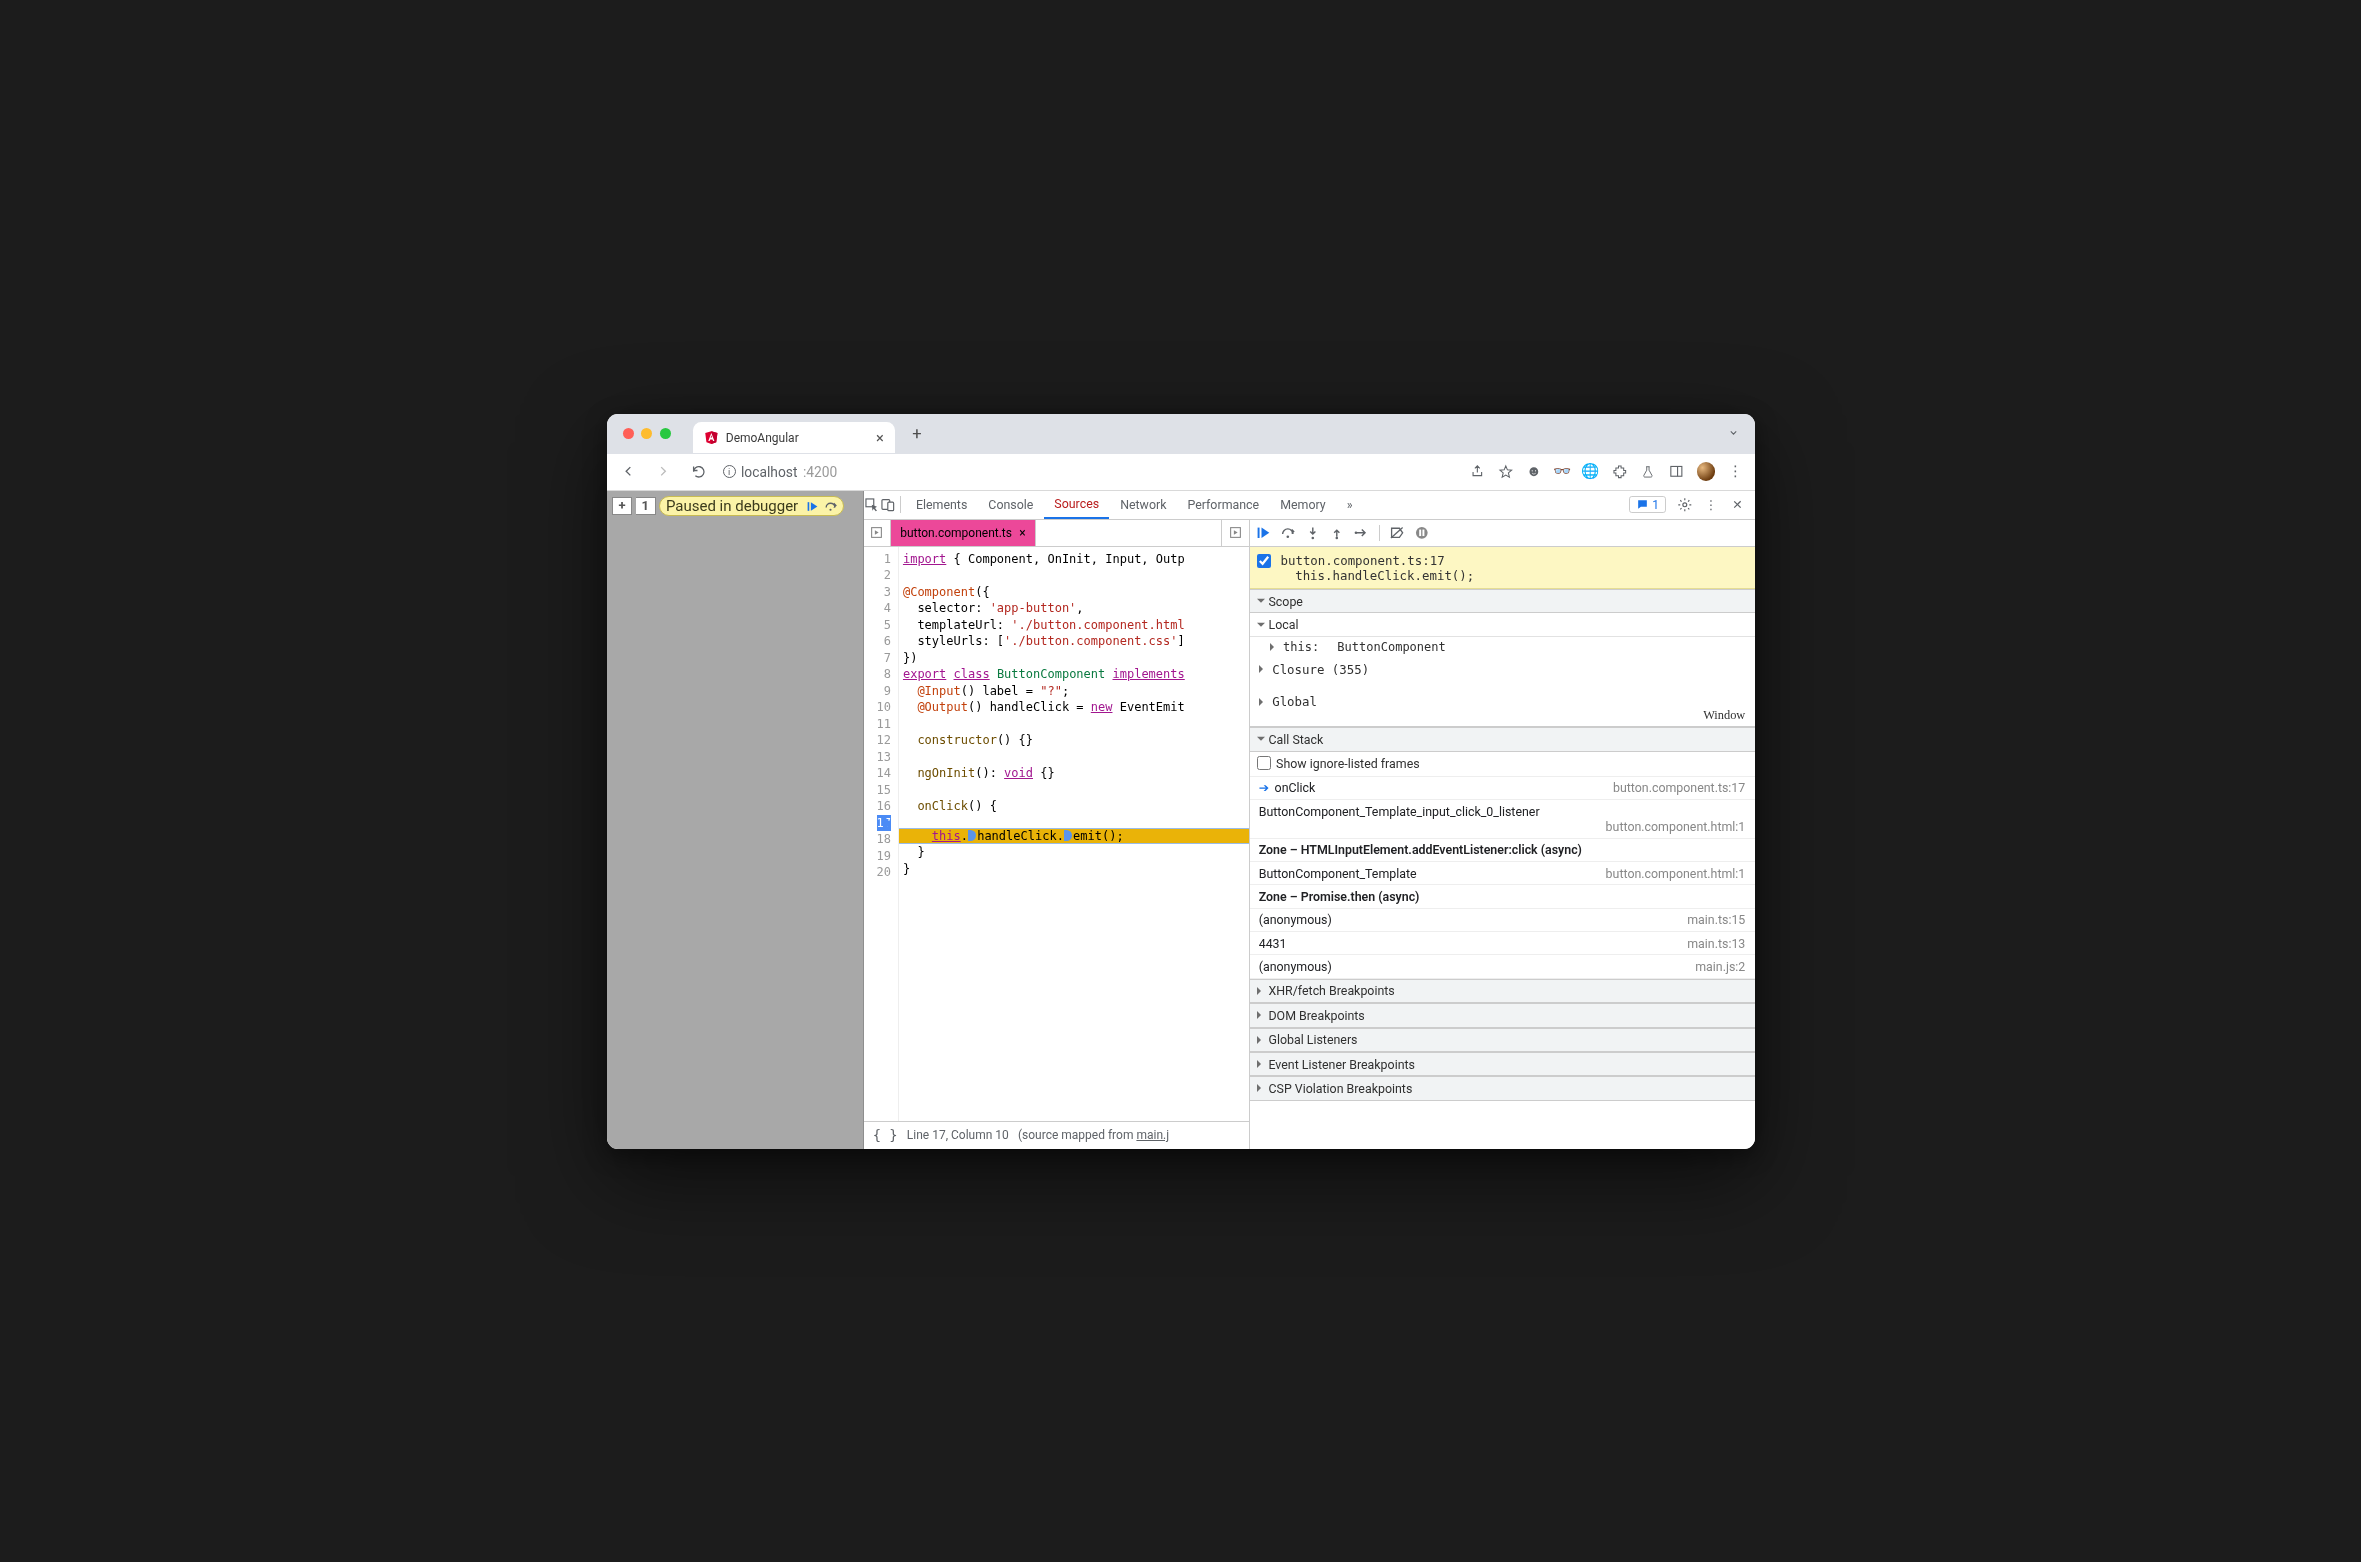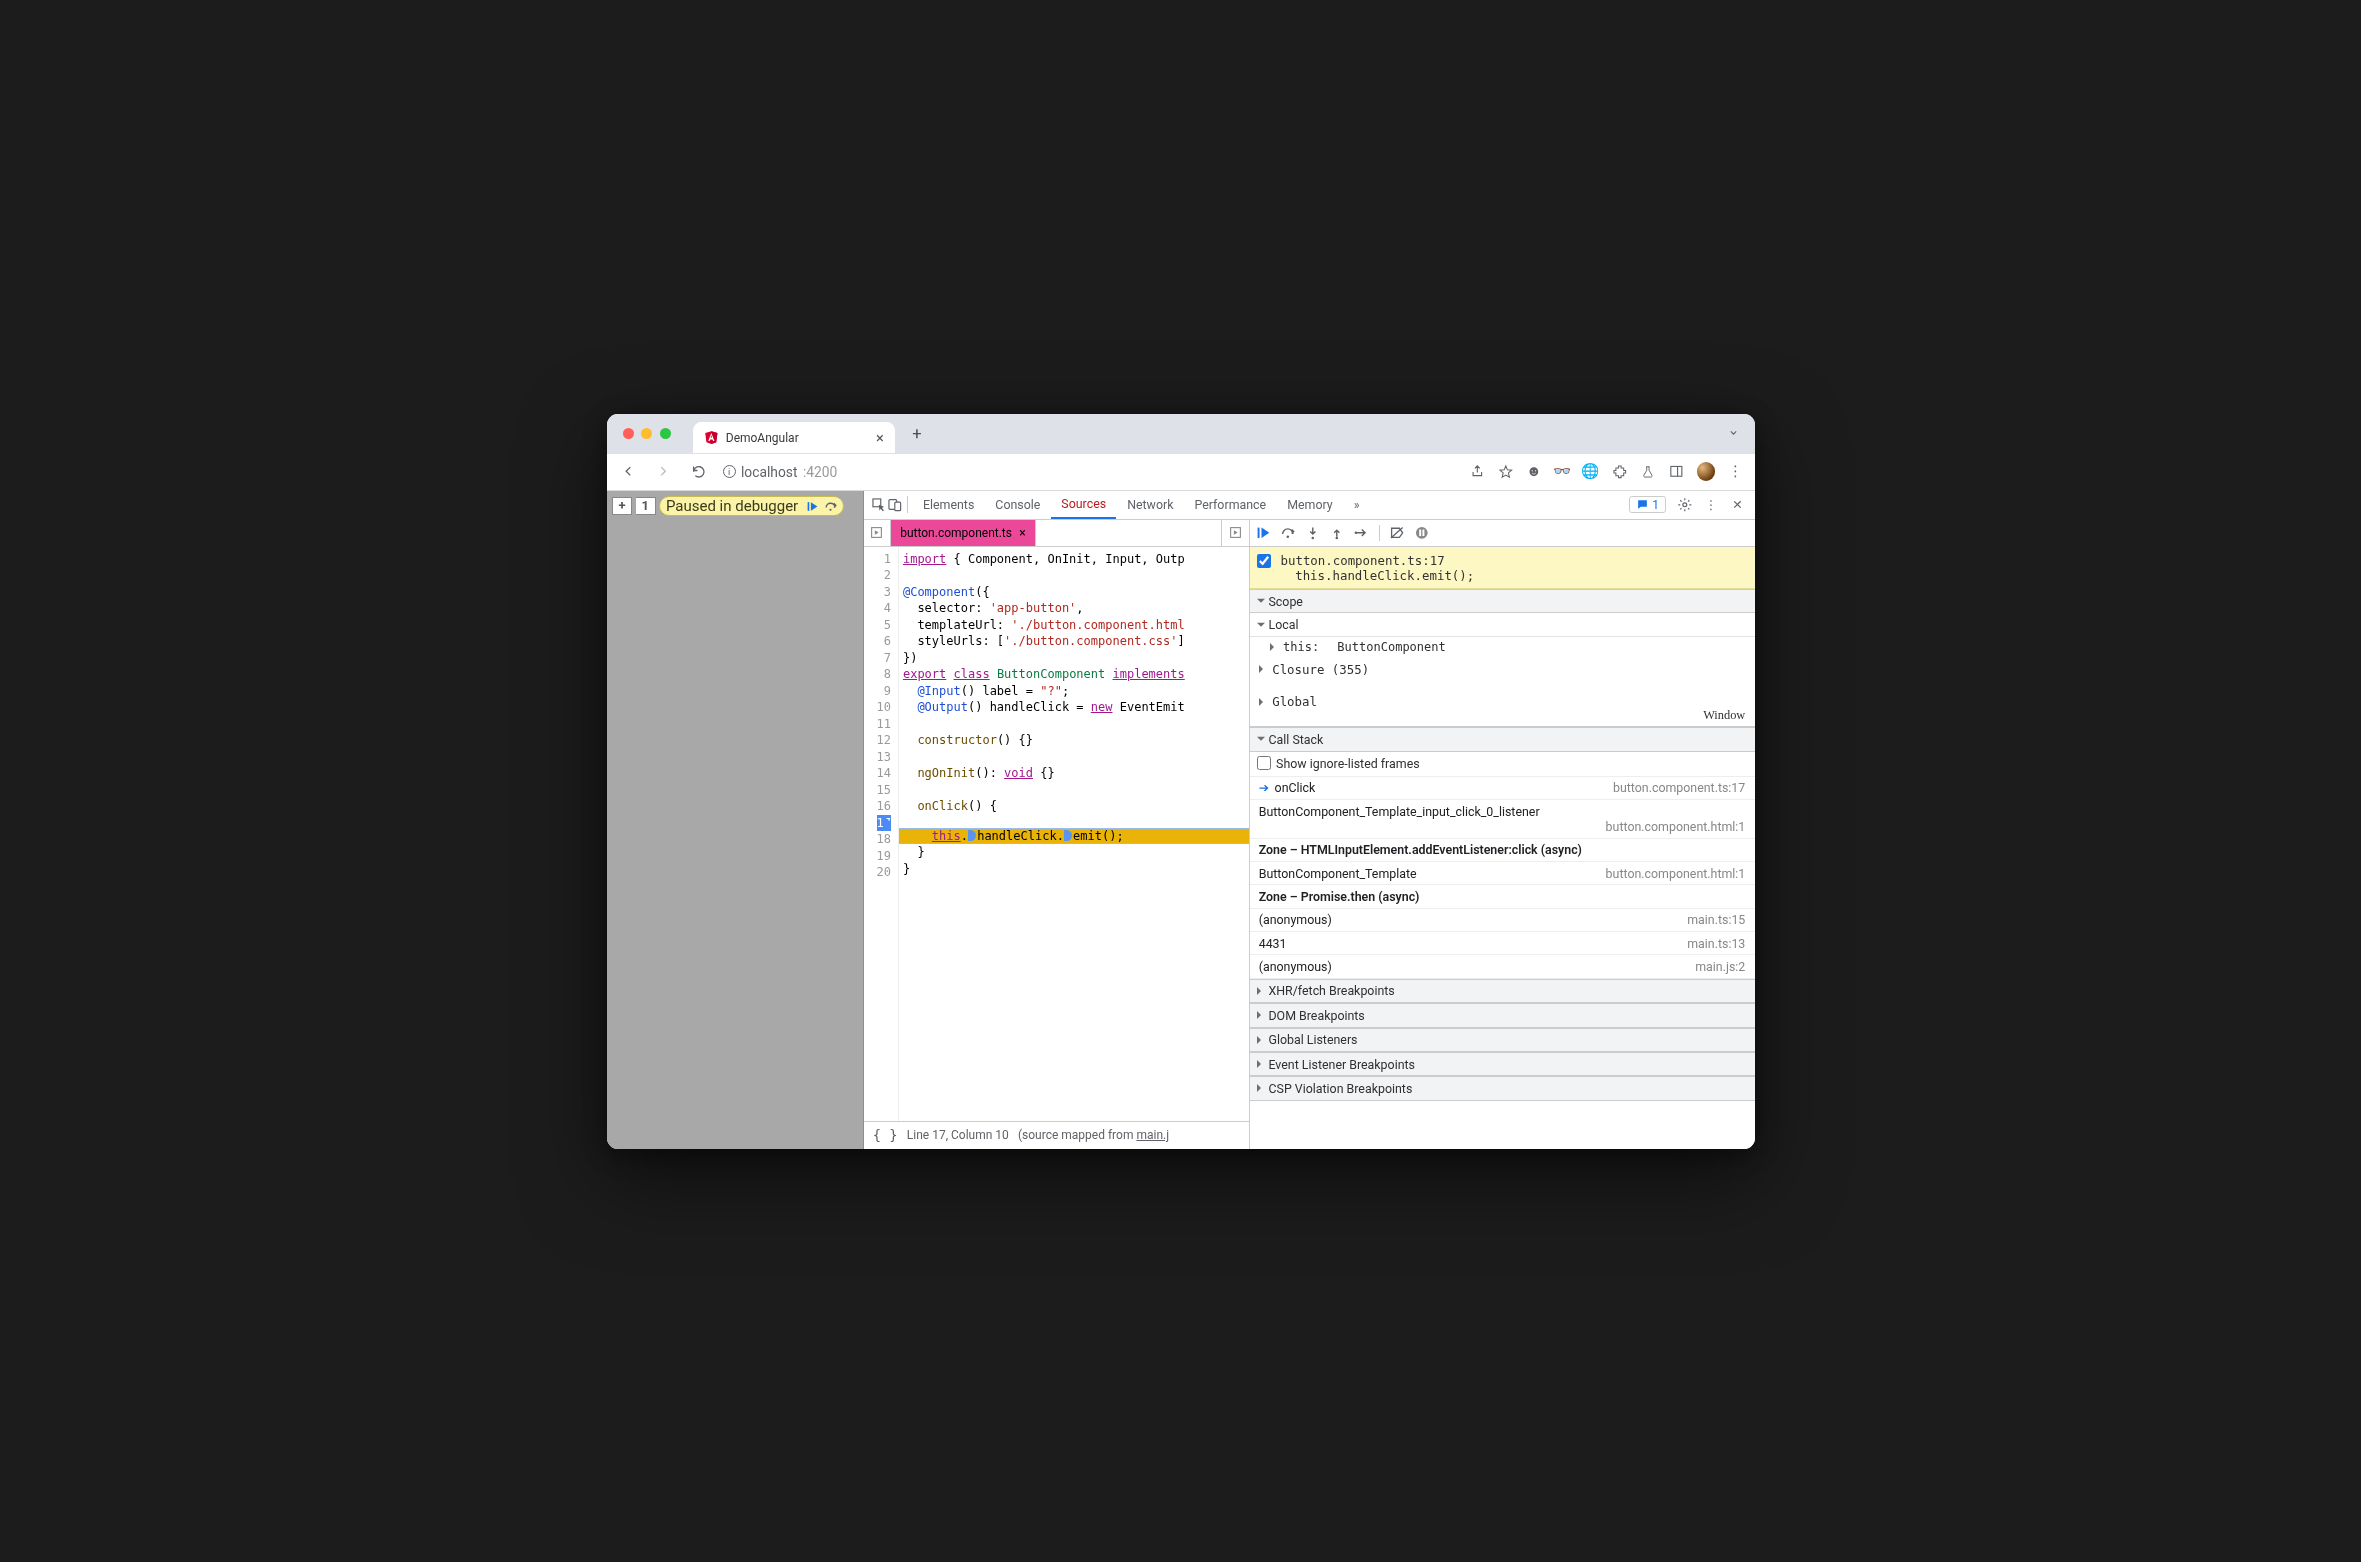--- a/index.html
+++ b/index.html
@@ -65,21 +65,21 @@
     font-size:15px; color:#3b3b1c; padding:0 5.5px; gap:7.3px; border-radius:10px;
   }
   .pause-pill .mini-icons { display:flex; gap:5.5px;}
   .pause-pill svg { width:13px;height:13px;}
 
   .devtools { flex:1; display:flex; flex-direction:column; min-width:0; background:#fff;}
   
   
   .dt-tabs {
     height: 29px; border-bottom:0.9px solid #ccc; display:flex; align-items:center;
-    padding-left:7px; gap:1px; font-size:12.4px; color:#5f6368;
+    padding-left:0; gap:1px; font-size:12.4px; color:#5f6368;
   }
   .dt-tabs .seg {padding:0 10px; height:100%; display:flex;align-items:center;}
   .dt-tabs .seg.active { color:#b91c1c; border-bottom:2.3px solid #1a73e8;}
   .dt-tabs .right { margin-left:auto; display:flex; align-items:center; gap:11px; padding-right:9.2px; color:#5f6368;}
   .issues-badge {
     display:flex;align-items:center;gap:3.7px;border:0.9px solid #ccc;border-radius:2.8px;
     padding:0.9px 5.5px; color:#1a73e8; font-size:12px;
   }
   .vbar { width:0.9px; height:16.5px; background:#ccc; margin:0 3.7px;}
   .dt-ico {width:15.6px;height:15.6px;display:flex;align-items:center;justify-content:center;}
@@ -97,21 +97,21 @@
   .gutter { background:#fff; color:#9a9a9a; text-align:right; padding:3.7px 7.3px 3.7px 13px; user-select:none; border-right:0.9px solid #eee; line-height:16.5px;}
   .gutter .ln { height:16.5px;}
   .gutter .ln.bp { background:#4b8bf5; color:#fff; position:relative;}
   .gutter .ln.bp::after {
     content:''; position:absolute; right:-8.3px; top:0; border:8.3px solid transparent; border-left-color:#4b8bf5;
   }
   .code { flex:1; padding:3.7px 0; line-height:16.5px; white-space:pre; overflow:hidden;}
   .code .l { height:16.5px; padding-left:3.7px;}
   .code .l.exec { background:#eab308; box-shadow: inset 0 -0.9px 0 #9abce8, inset 0 0.9px 0 #9abce8; margin-top: 13px;}
   .tk-kw{color:#a2168f;text-decoration:underline;} .tk-str{color:#b32820;} .tk-cls{color:#0a7a40;}
-  .tk-fn{color:#6d4d00;} .tk-deco{color:#1d4ed8;}
+  .tk-fn{color:#6d4d00;} .tk-deco{color:#c2410c;}
   .mini-bp { display:inline-block; width:8.3px; height:11px; background:#5b94ea; border-radius:0 5.5px 5.5px 0; vertical-align:-0.9px; margin-right:0.9px;}
 
   .editor-status {
     height:27.5px; border-top:0.9px solid #ccc; display:flex; align-items:center;
     font-size:12px; color:#5f6368; padding:0 9.2px; gap:9.2px;
   }
   .editor-status .braces{font-family:Menlo,monospace; font-size:13.8px;}
   .editor-status .mapped{text-decoration:underline;}
 
   

